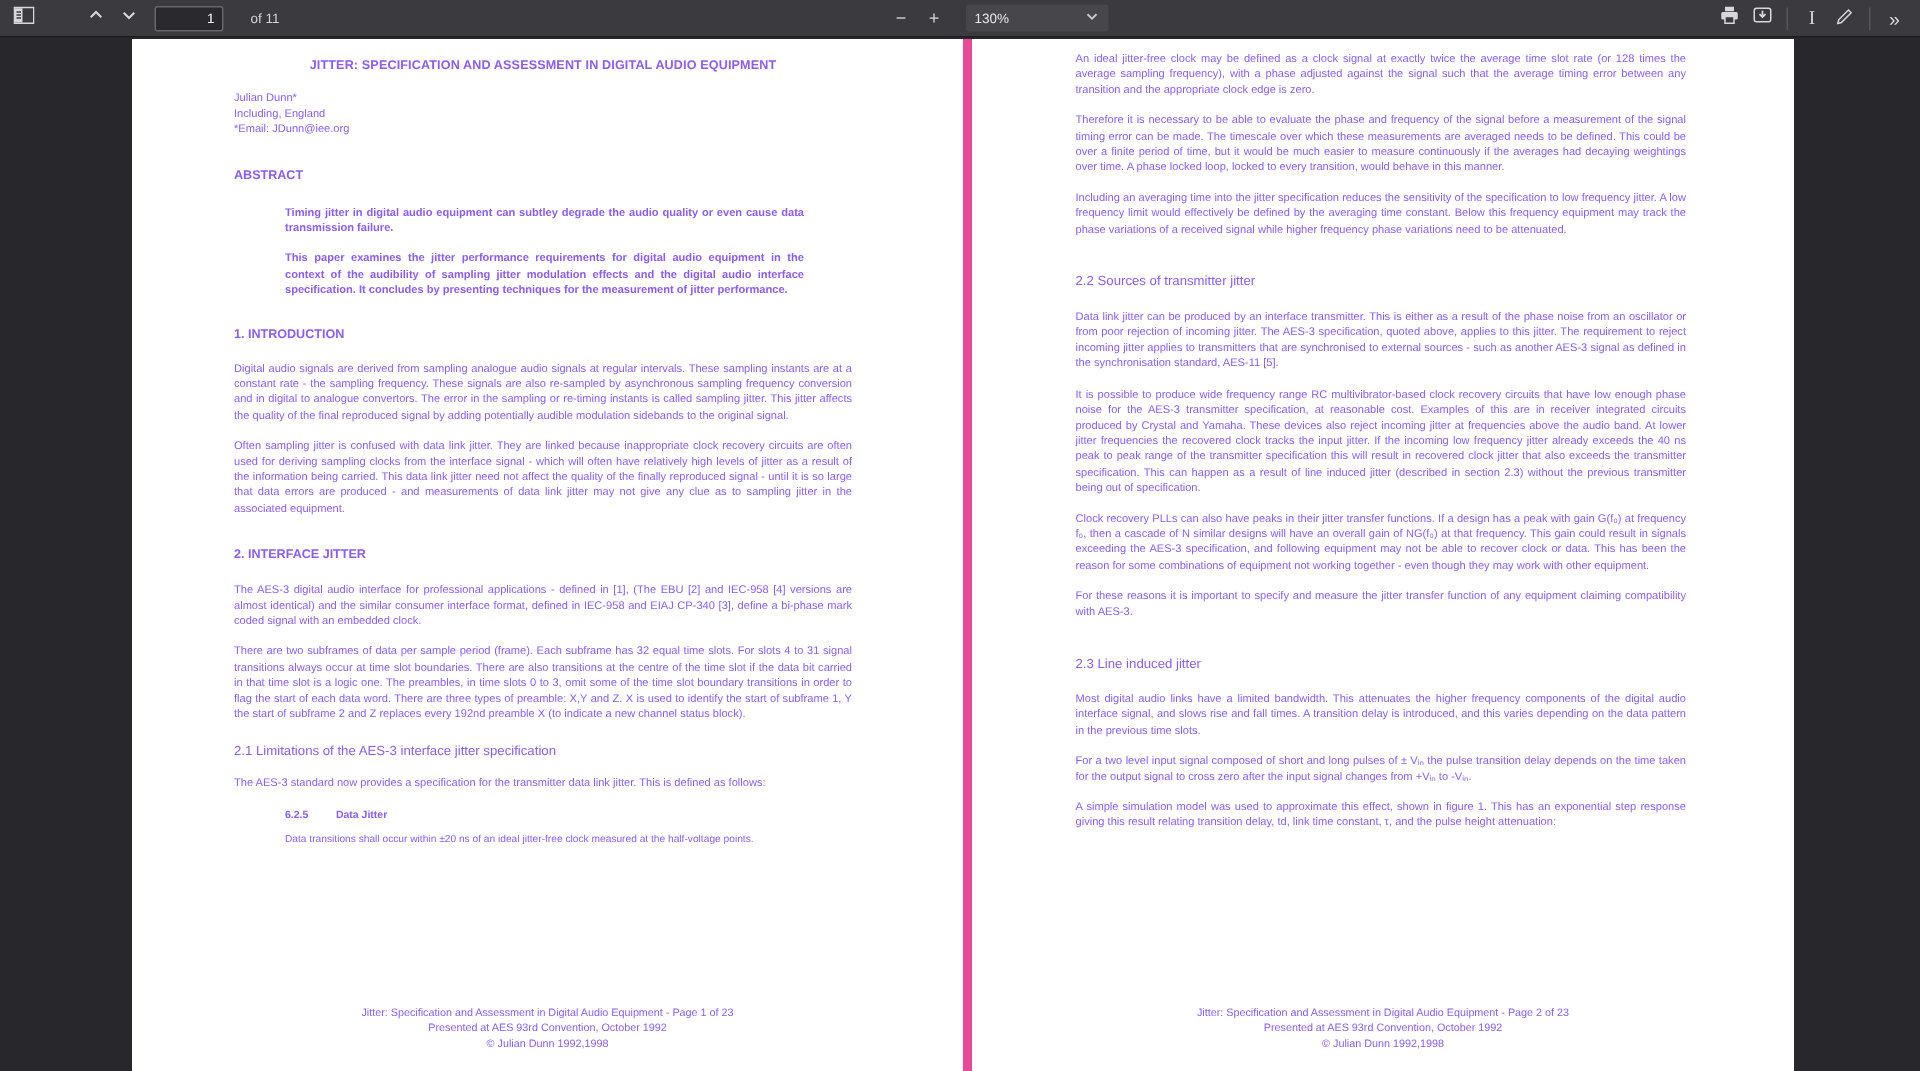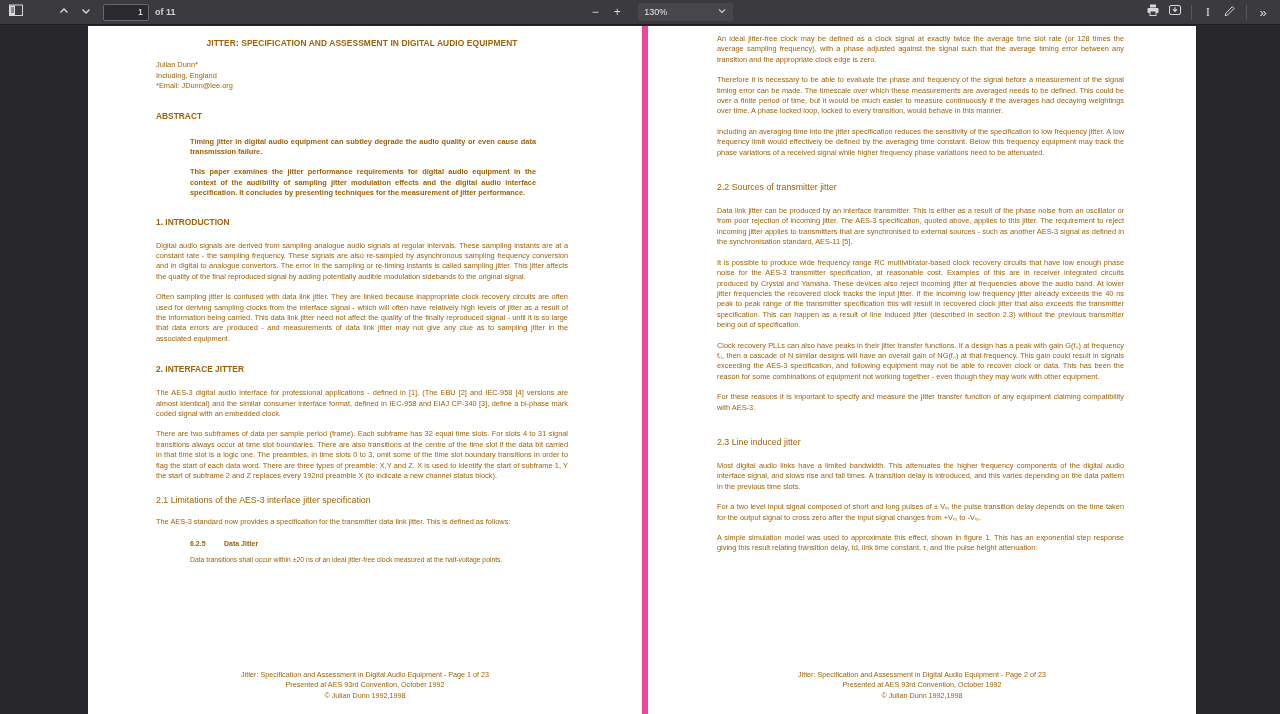--- a/index.html
+++ b/index.html
@@ -11,38 +11,38 @@
              background:#3b3b3f; border-bottom:1px solid #1d1d21;
              display:flex; align-items:center; color:#d8d8d8; }
   .tbtn { display:flex; align-items:center; justify-content:center;
           height:21px; min-width:22px; border-radius:2px; cursor:pointer; }
   .sidebar-btn { margin-left:5px; }
   .nav-group { display:flex; margin-left:26px; }
   .page-input { width:46px; height:17px; margin-left:6px; background:#2a2a2e;
                 border:1px solid #67676b; border-radius:2px; color:#ffffff;
                 text-align:right; font-size:9px; padding-right:5px;
                 font-family:"Liberation Sans", sans-serif; }
-  .of-label { font-size:9px; margin-left:6px; color:#d4d4d4; white-space:nowrap;font-weight:bold; }
+  .of-label { font-size:9px; margin-left:18px; color:#d4d4d4; white-space:nowrap; }
   .spacer { flex:1; }
   .zoom-group { display:flex; align-items:center; }
   .zoom-btn { font-size:12px; color:#d8d8d8; width:20px; }
   .zoom-select { width:95px; height:18px; background:#47474b; border-radius:2px;
                  margin-left:10px; display:flex; align-items:center;
                  font-size:9px; color:#e8e8e8; padding:0 6px; cursor:pointer; }
   .zoom-select .zlabel { flex:1; }
   .right-group { display:flex; align-items:center; margin-right:6px; }
   .vsep { width:1px; height:15px; background:#56565a; margin:0 5px; }
   .ibeam { font-family:"Liberation Serif", serif; font-size:13px; color:#d8d8d8; }
   .more-glyph { font-size:13px; color:#d8d8d8; line-height:1; }
 
   
   .viewer { position:absolute; top:26px; left:0; width:1280px; height:688px;
             background:#28282c; }
   .page { position:absolute; top:0; height:688px; background:#ffffff;
-          color:#a16207; }
+          color:#8b5cf6; }
   .page-1 { left:88px;  width:554px; padding:6px 74px 0 68px; }
   .page-2 { left:642px; width:554px; padding:8px 72px 0 69px;
             border-left:6px solid #ec4899; }
 
   .doc-title   { font-size:8.4px; font-weight:bold; text-align:center;
                  margin-top:6px; letter-spacing:.1px; }
   .author-line { font-size:7.4px; line-height:10.5px; }
   .author-blk  { margin-top:12px; }
   .abs-head    { font-size:8.4px; font-weight:bold; text-align:left; margin-top:19px; }
   p.body       { font-size:7.4px; line-height:10.4px; text-align:justify; }

